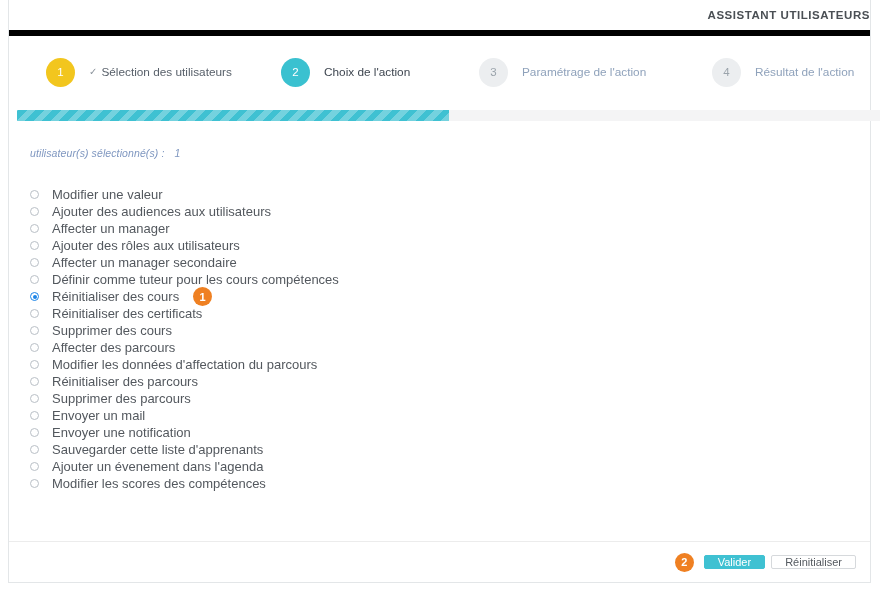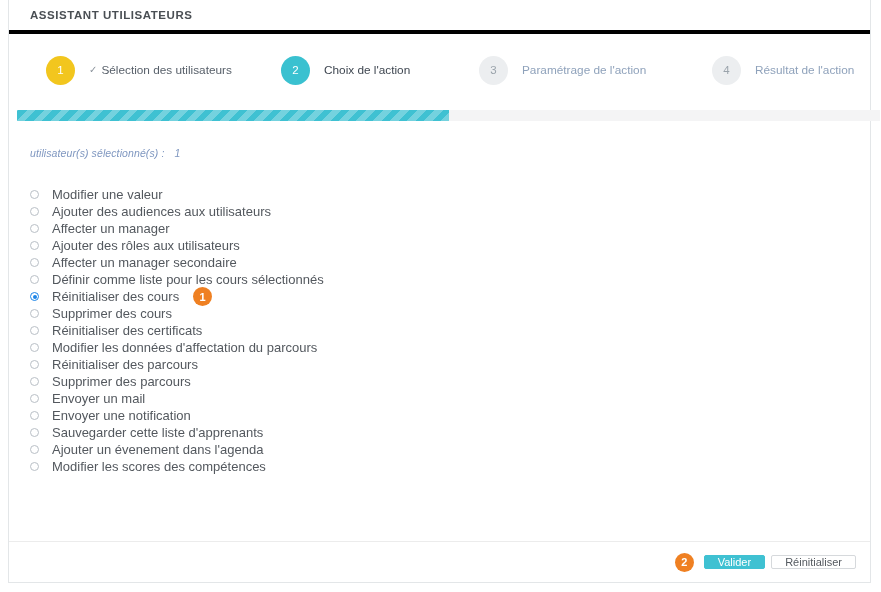--- a/index.html
+++ b/index.html
@@ -25,21 +25,22 @@
     border-top: none;
     box-sizing: border-box;
   }
 
   
   .card-header {
     height: 30px;
     padding: 0 0 0 21px;
     display: flex;
     align-items: center;
-    border-bottom: 4px solid #000000;
+    border-bottom: 6px solid #000000;
+    justify-content: flex-end;
   }
   .card-title {
     font-size: 11.5px;
     font-weight: bold;
     color: #4a4f54;
     letter-spacing: 0.55px;
   }
 
   
   .stepper {
@@ -293,34 +294,38 @@
         <div class="option-row">
           <span class="radio"></span>
           <span class="option-label">Ajouter des rôles aux utilisateurs</span>
         </div>
         <div class="option-row">
           <span class="radio"></span>
           <span class="option-label">Affecter un manager secondaire</span>
         </div>
         <div class="option-row">
           <span class="radio"></span>
-          <span class="option-label">Définir comme liste pour les cours sélectionnés</span>
+          <span class="option-label">Définir comme tuteur pour les cours compétences</span>
         </div>
         <div class="option-row">
           <span class="radio checked"></span>
           <span class="option-label">Réinitialiser des cours</span>
           <span class="badge badge-inline">1</span>
         </div>
         <div class="option-row">
           <span class="radio"></span>
+          <span class="option-label">Réinitialiser des certificats</span>
+        </div>
+        <div class="option-row">
+          <span class="radio"></span>
           <span class="option-label">Supprimer des cours</span>
         </div>
         <div class="option-row">
           <span class="radio"></span>
-          <span class="option-label">Réinitialiser des certificats</span>
+          <span class="option-label">Affecter des parcours</span>
         </div>
         <div class="option-row">
           <span class="radio"></span>
           <span class="option-label">Modifier les données d'affectation du parcours</span>
         </div>
         <div class="option-row">
           <span class="radio"></span>
           <span class="option-label">Réinitialiser des parcours</span>
         </div>
         <div class="option-row">

